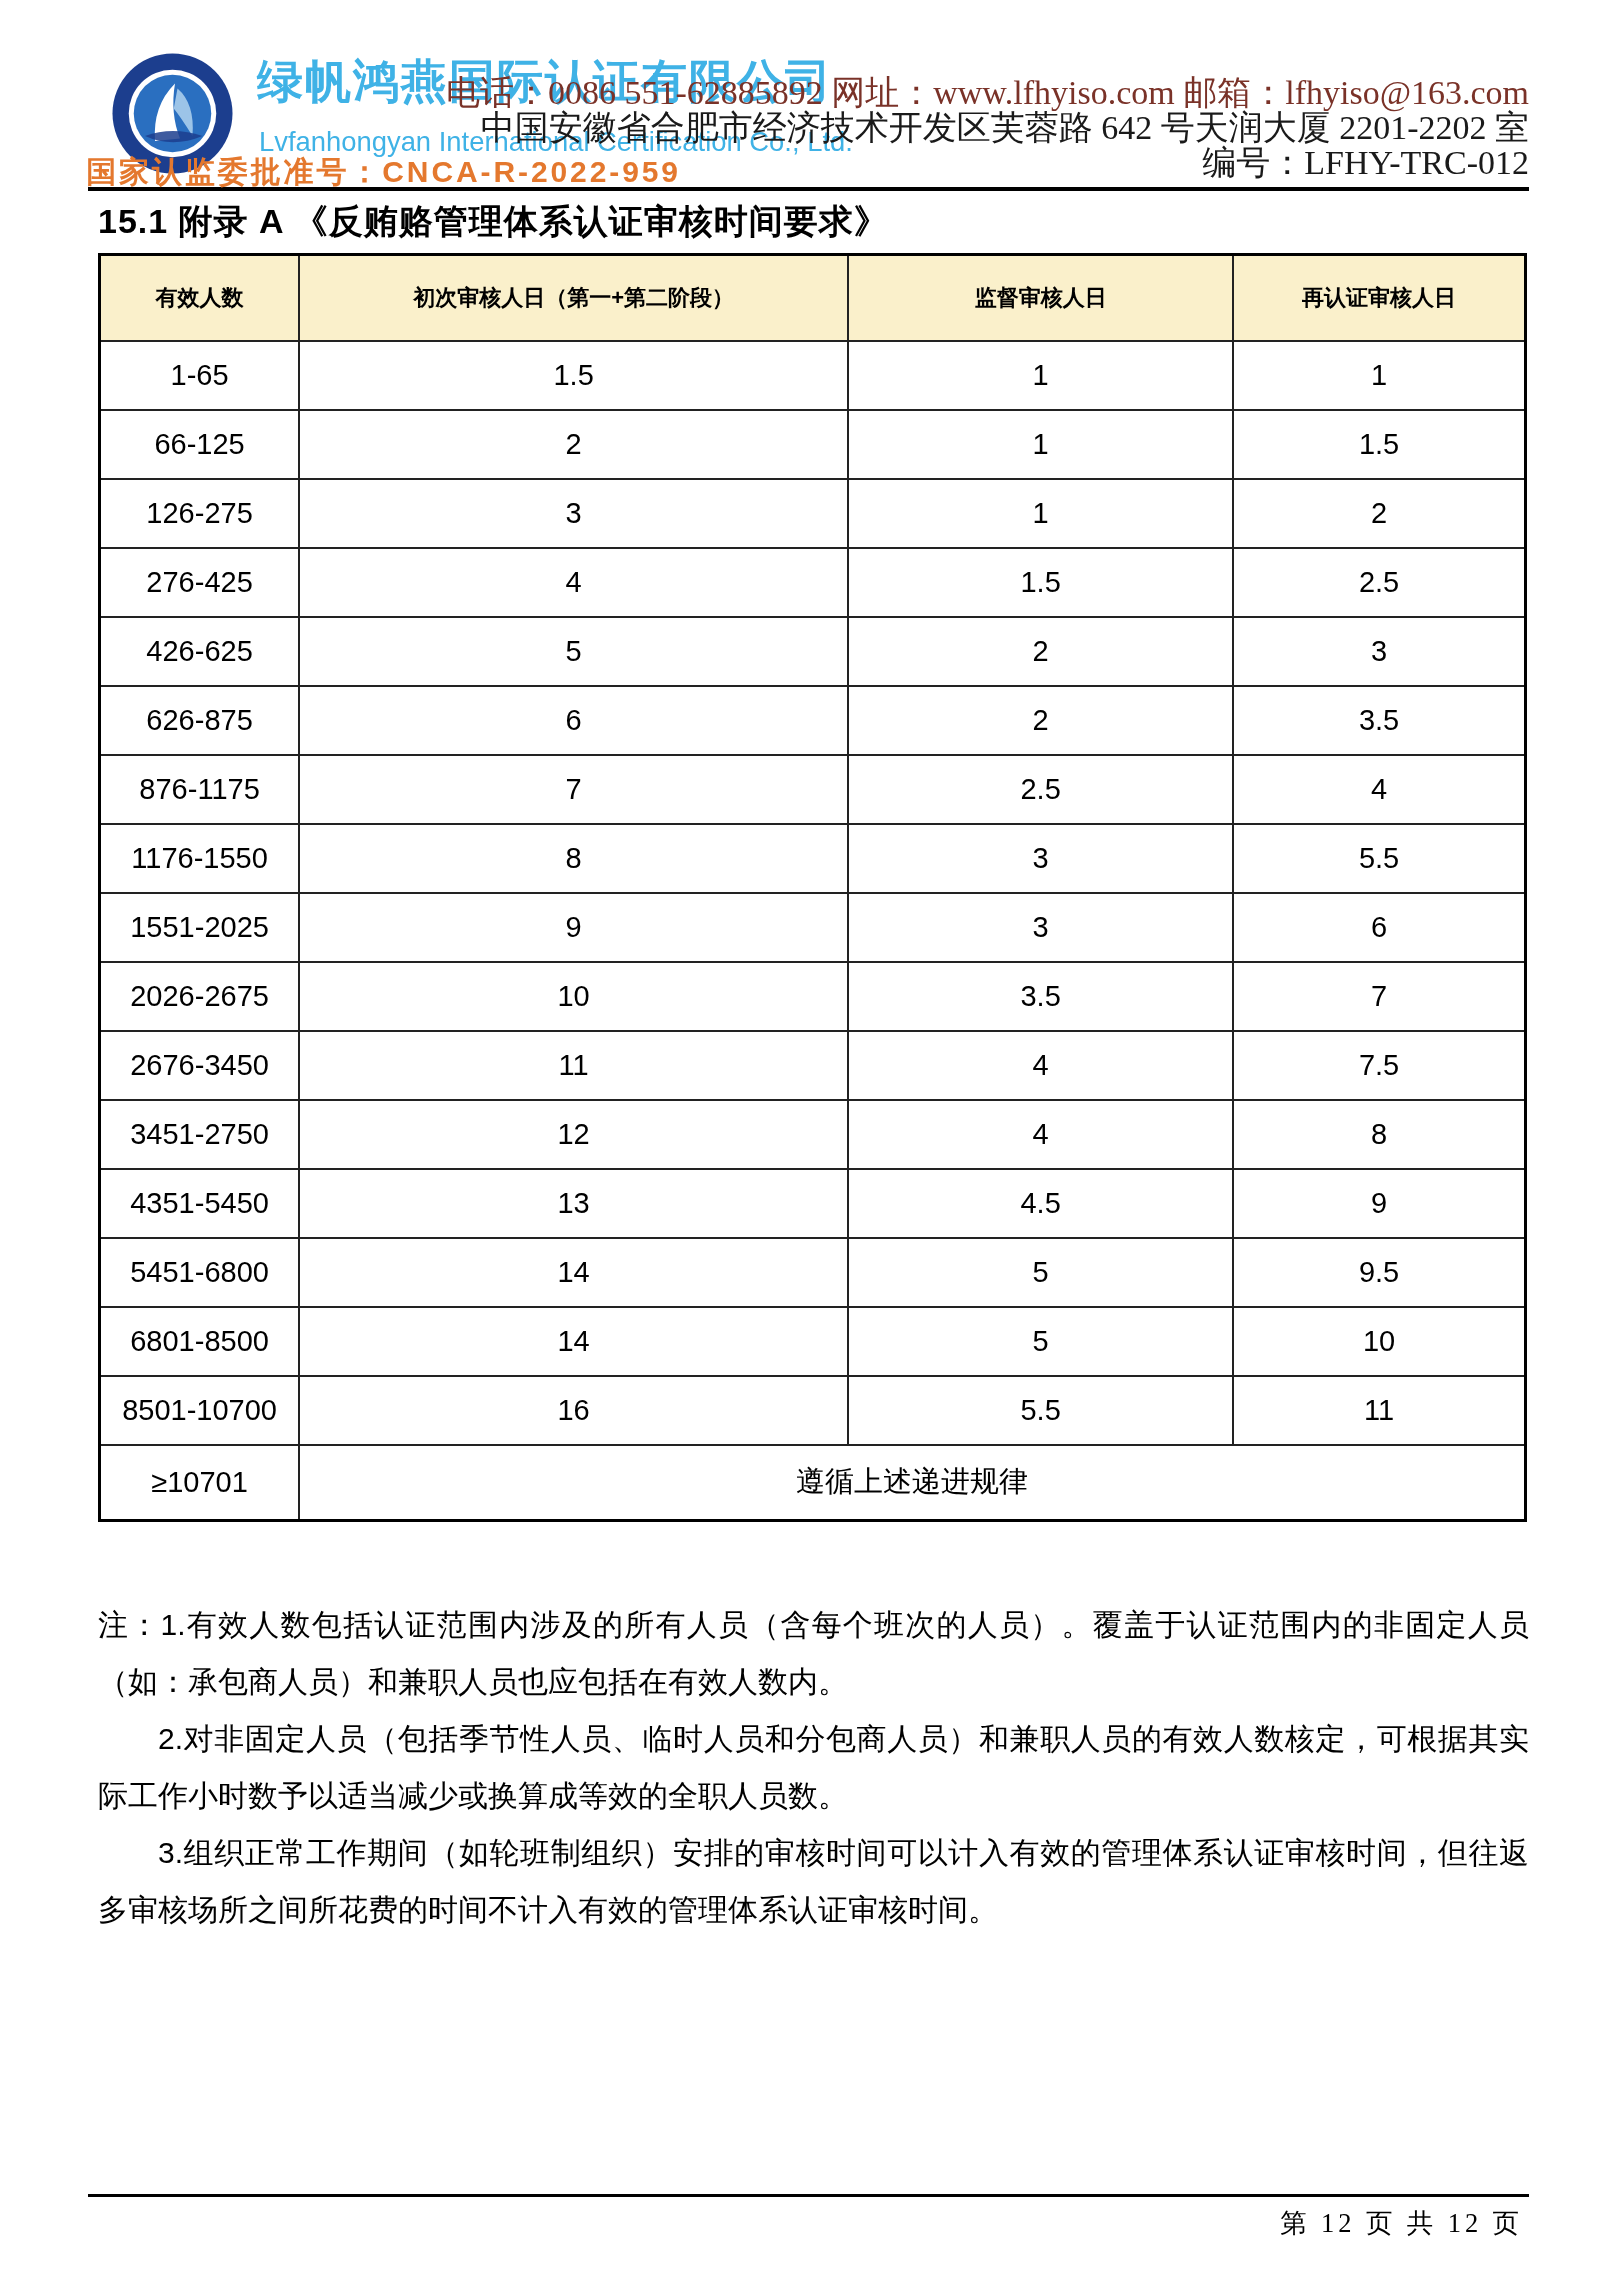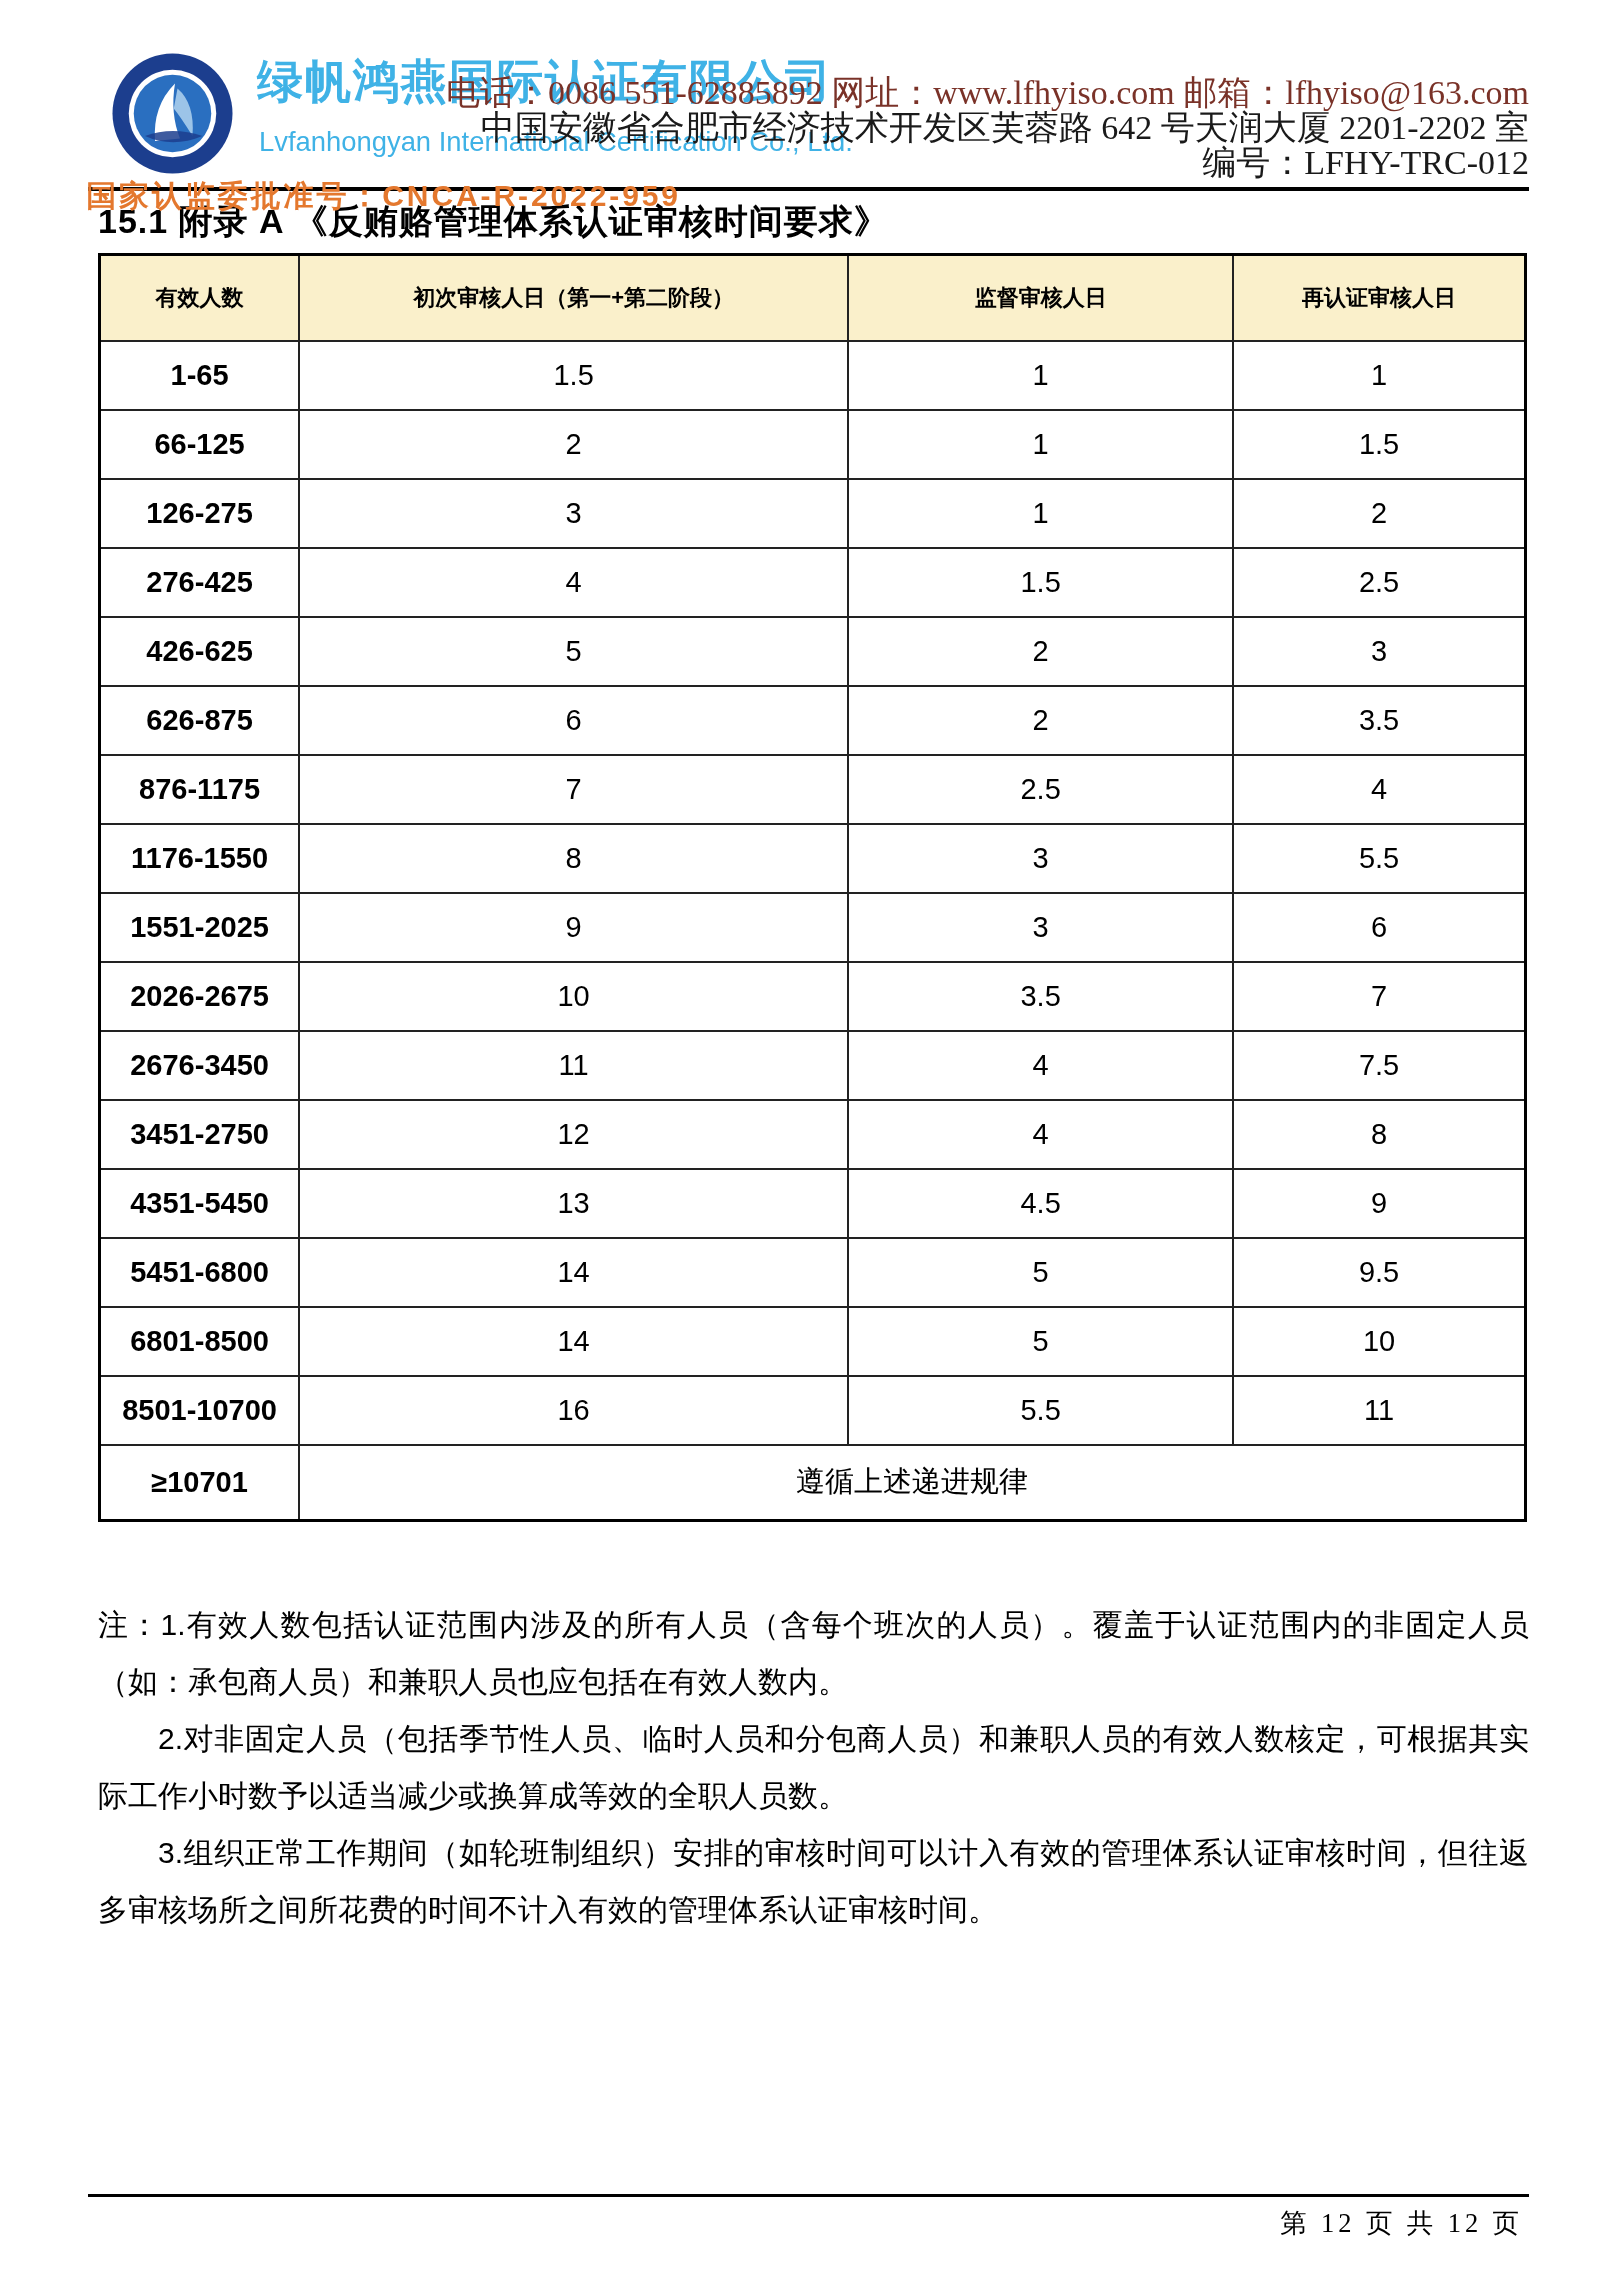--- a/index.html
+++ b/index.html
@@ -20,21 +20,21 @@
     font-size: 46px; font-weight: bold; letter-spacing: 2px;
     color: var(--brand_blue);
   }
   .brand-en {
     position: absolute; left: 161px; top: 63px;
     font-size: 27.4px; color: var(--brand_blue); font-weight: 500; margin-top: 14px;
   }
   .approval {
     position: absolute; left: -11.8px; top: 103px;
     font-size: 30px; font-weight: bold; letter-spacing: 2.9px;
-    color: var(--approval_orange); z-index: 3; margin-top: 24px;
+    color: var(--approval_orange); z-index: 3;
   }
   .contact {
     position: absolute; right: 0; top: 25.5px; text-align: right;
     font-family: "Liberation Serif", serif;
     font-size: 34px; line-height: 35px; color: #1a1a1a;
     white-space: nowrap;
   }
   .contact .line1 { color: var(--contact_accent); }
   .header-rule {
     position: absolute; top: 187px; left: 88px; width: 1441px; height: 3.9px;
@@ -59,21 +59,21 @@
     border: 2px solid #222;
     text-align: center; vertical-align: middle;
     font-size: 29px; color: #000;
     padding: 0;
   }
   .audit-table thead th {
     height: 86px; background: var(--table_header_bg);
     font-weight: bold; font-size: 22px;
   }
   .audit-table tbody td { height: 69px; background: #fff; }
-  .audit-table td.c-range { font-weight: bold; text-align: center; }
+  .audit-table td.c-range { font-weight: normal; text-align: center; }
   .audit-table tr.last-row td { height: 76px; }
   .col1 { width: 14%; } .col2 { width: 38.5%; } .col3 { width: 27%; } .col4 { width: 20.5%; }
 
   
   .notes {
     position: absolute; top: 1596px; left: 98px; width: 1431px;
     font-family: Liberation Sans, sans-serif;
     font-size: 30px; line-height: 57px; color: #000;
     text-align: justify;
   }

